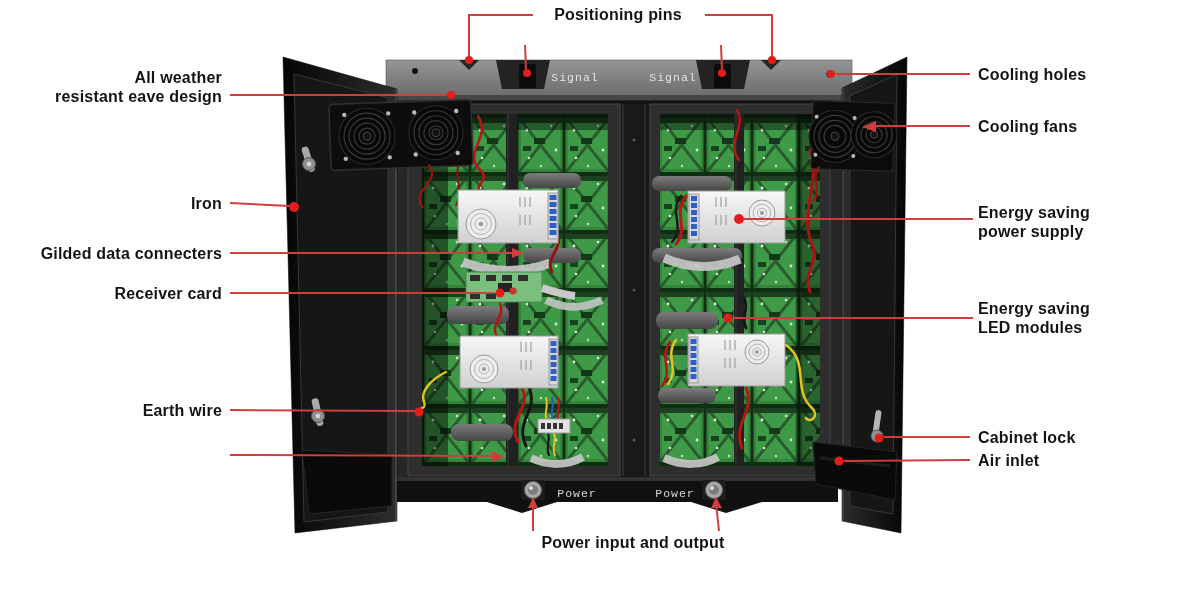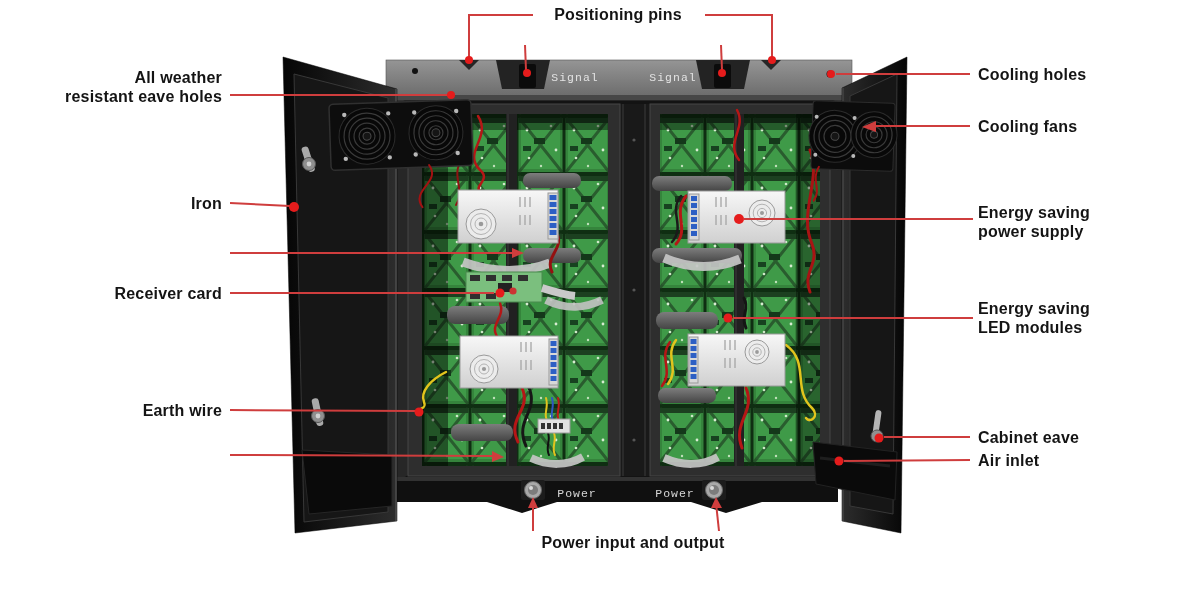--- a/index.html
+++ b/index.html
@@ -386,27 +386,28 @@
       <polygon points="492,451 504,457 492,462"></polygon>
       <polygon points="876,121 862,127 876,132"></polygon>
       <polygon points="528,508 533,497 538,508"></polygon>
       <polygon points="711,508 716,497 722,508"></polygon>
     </g>
   </g>
 </svg>
 
 <div class="ann center" style="left:618px;top:5px">Positioning pins</div>
 <div class="ann left" style="top:68px">All weather
-resistant eave holes</div>
+resistant eave design</div>
 <div class="ann left" style="top:194px">Iron</div>
+<div class="ann left" style="top:244px">Gilded data connecters</div>
 <div class="ann left" style="top:284px">Receiver card</div>
 <div class="ann left" style="top:401px">Earth wire</div>
 <div class="ann right" style="top:65px">Cooling holes</div>
 <div class="ann right" style="top:117px">Cooling fans</div>
 <div class="ann right" style="top:203px">Energy saving
 power supply</div>
 <div class="ann right" style="top:299px">Energy saving
 LED modules</div>
-<div class="ann right" style="top:428px">Cabinet eave</div>
+<div class="ann right" style="top:428px">Cabinet lock</div>
 <div class="ann right" style="top:451px">Air inlet</div>
 <div class="ann center" style="left:633px;top:533px">Power input and output</div>
 
 </div>
 
 </body></html>

